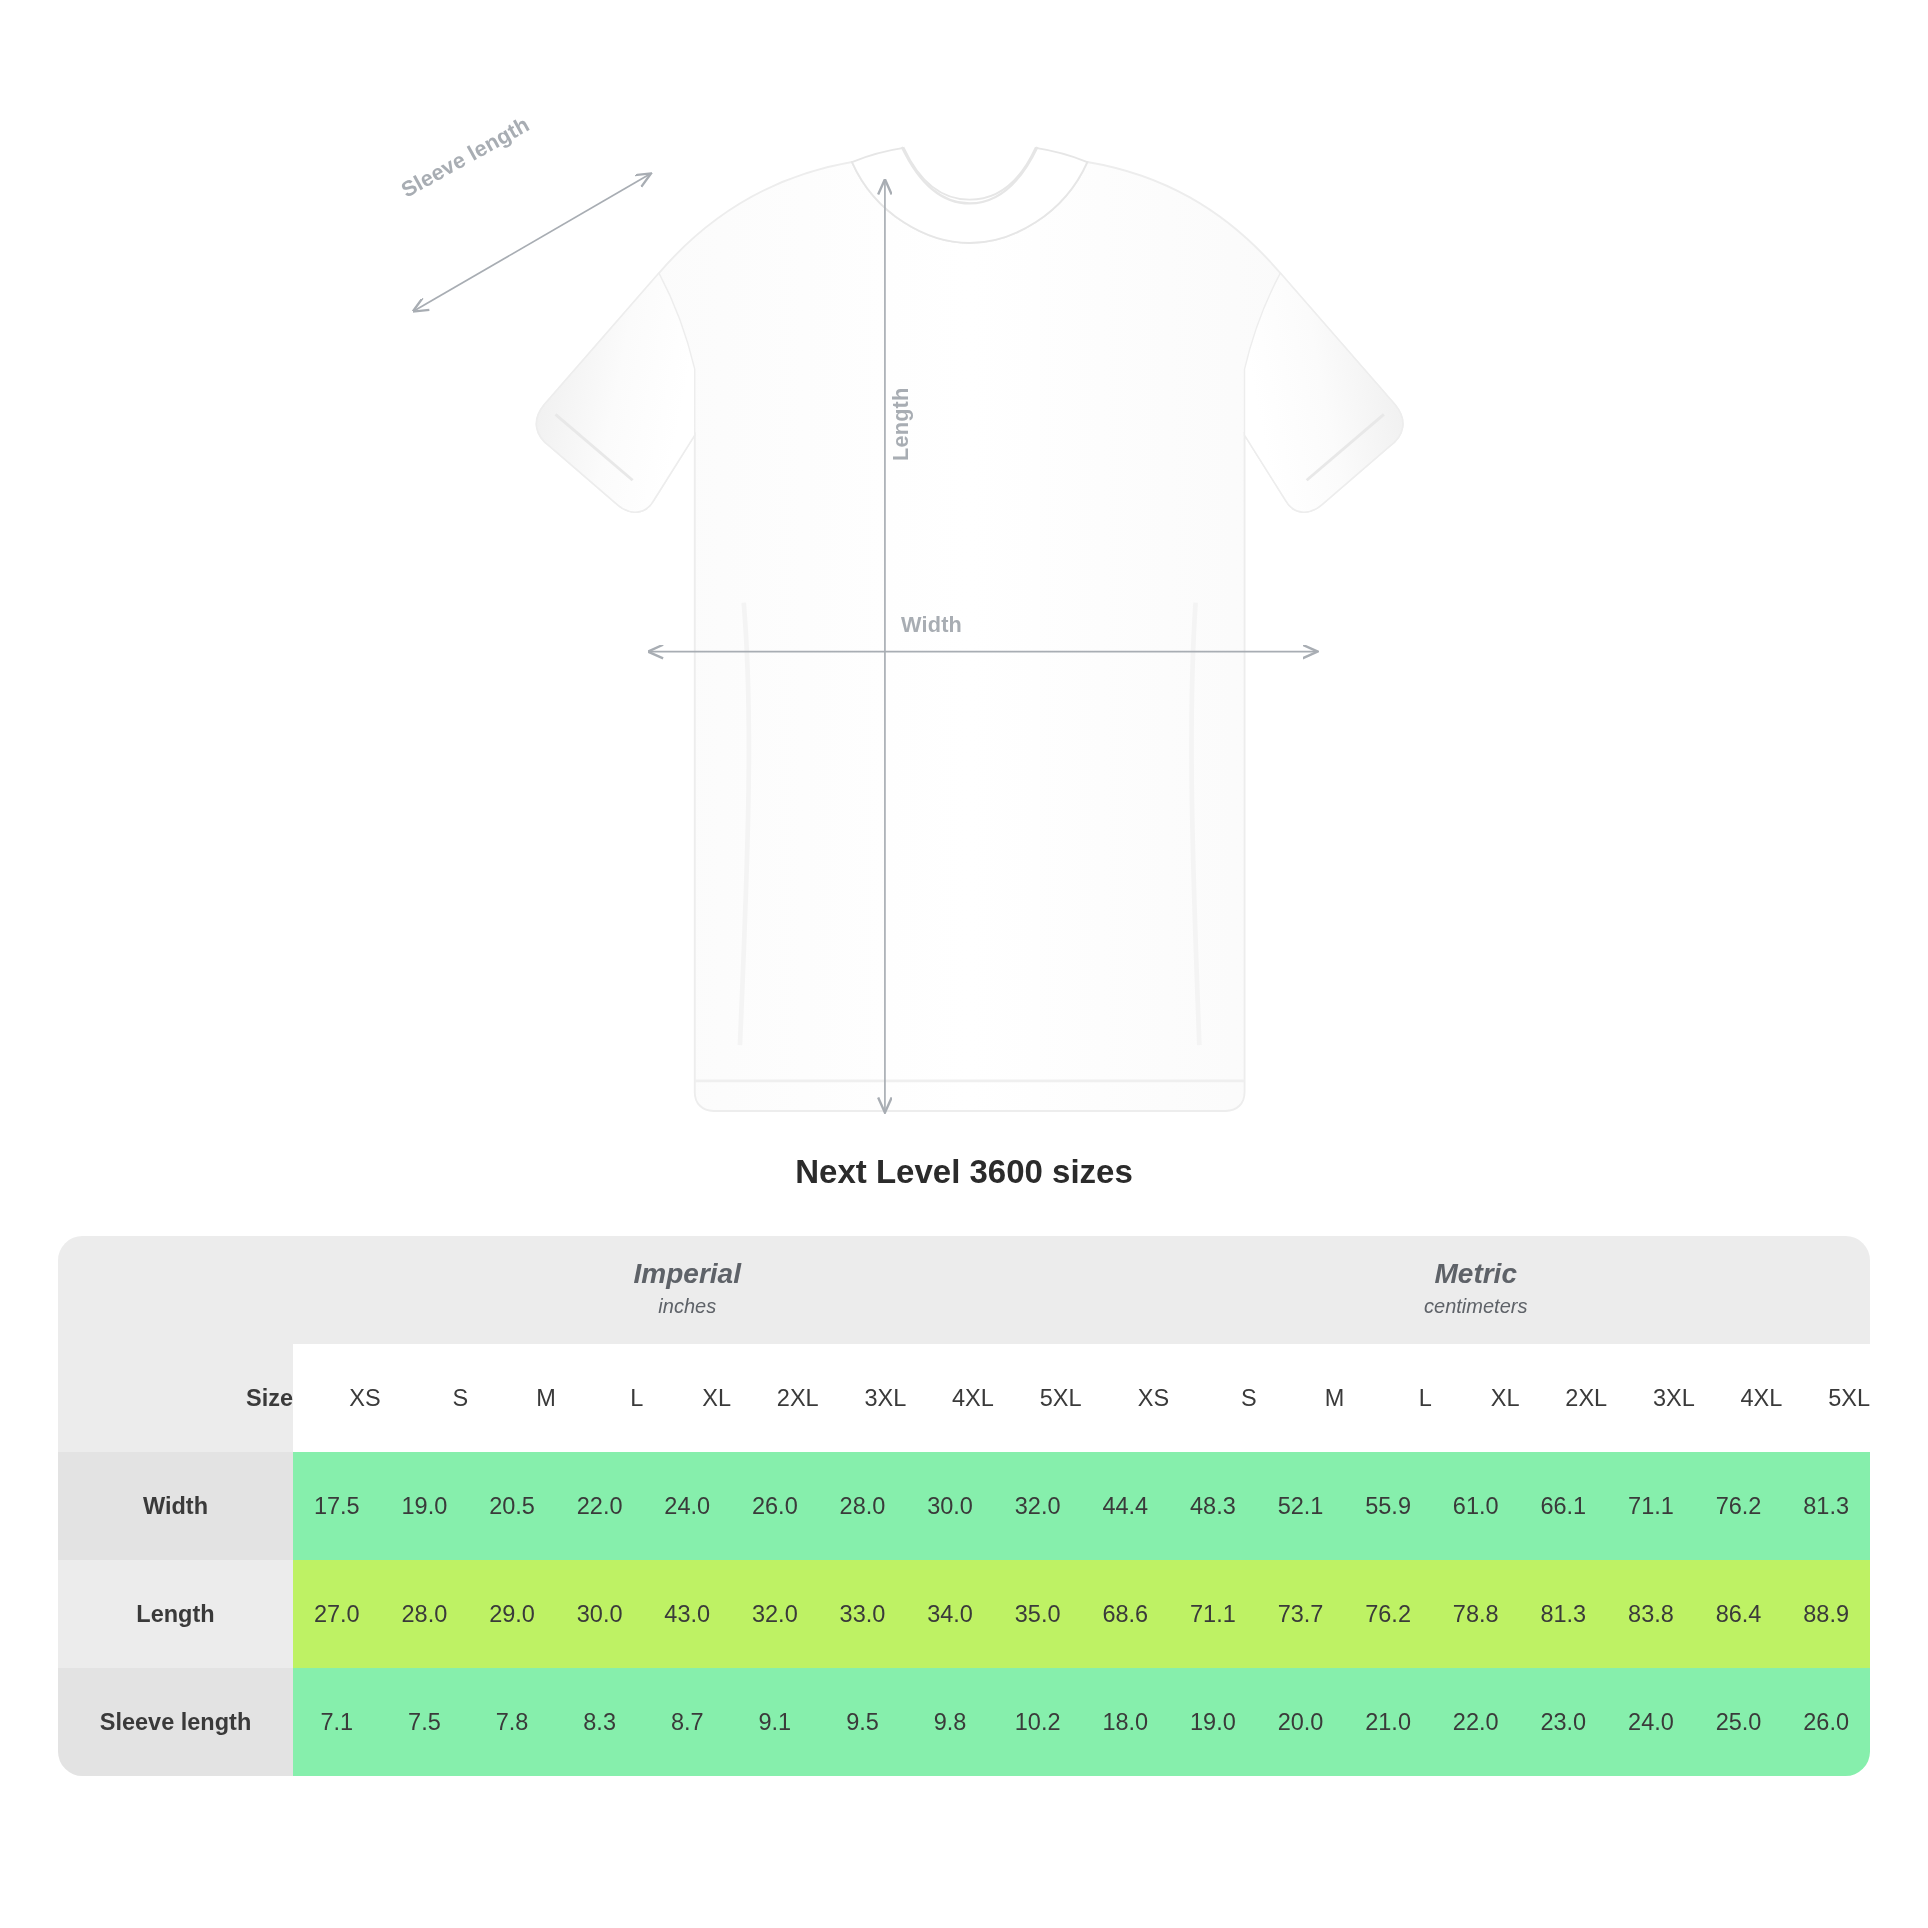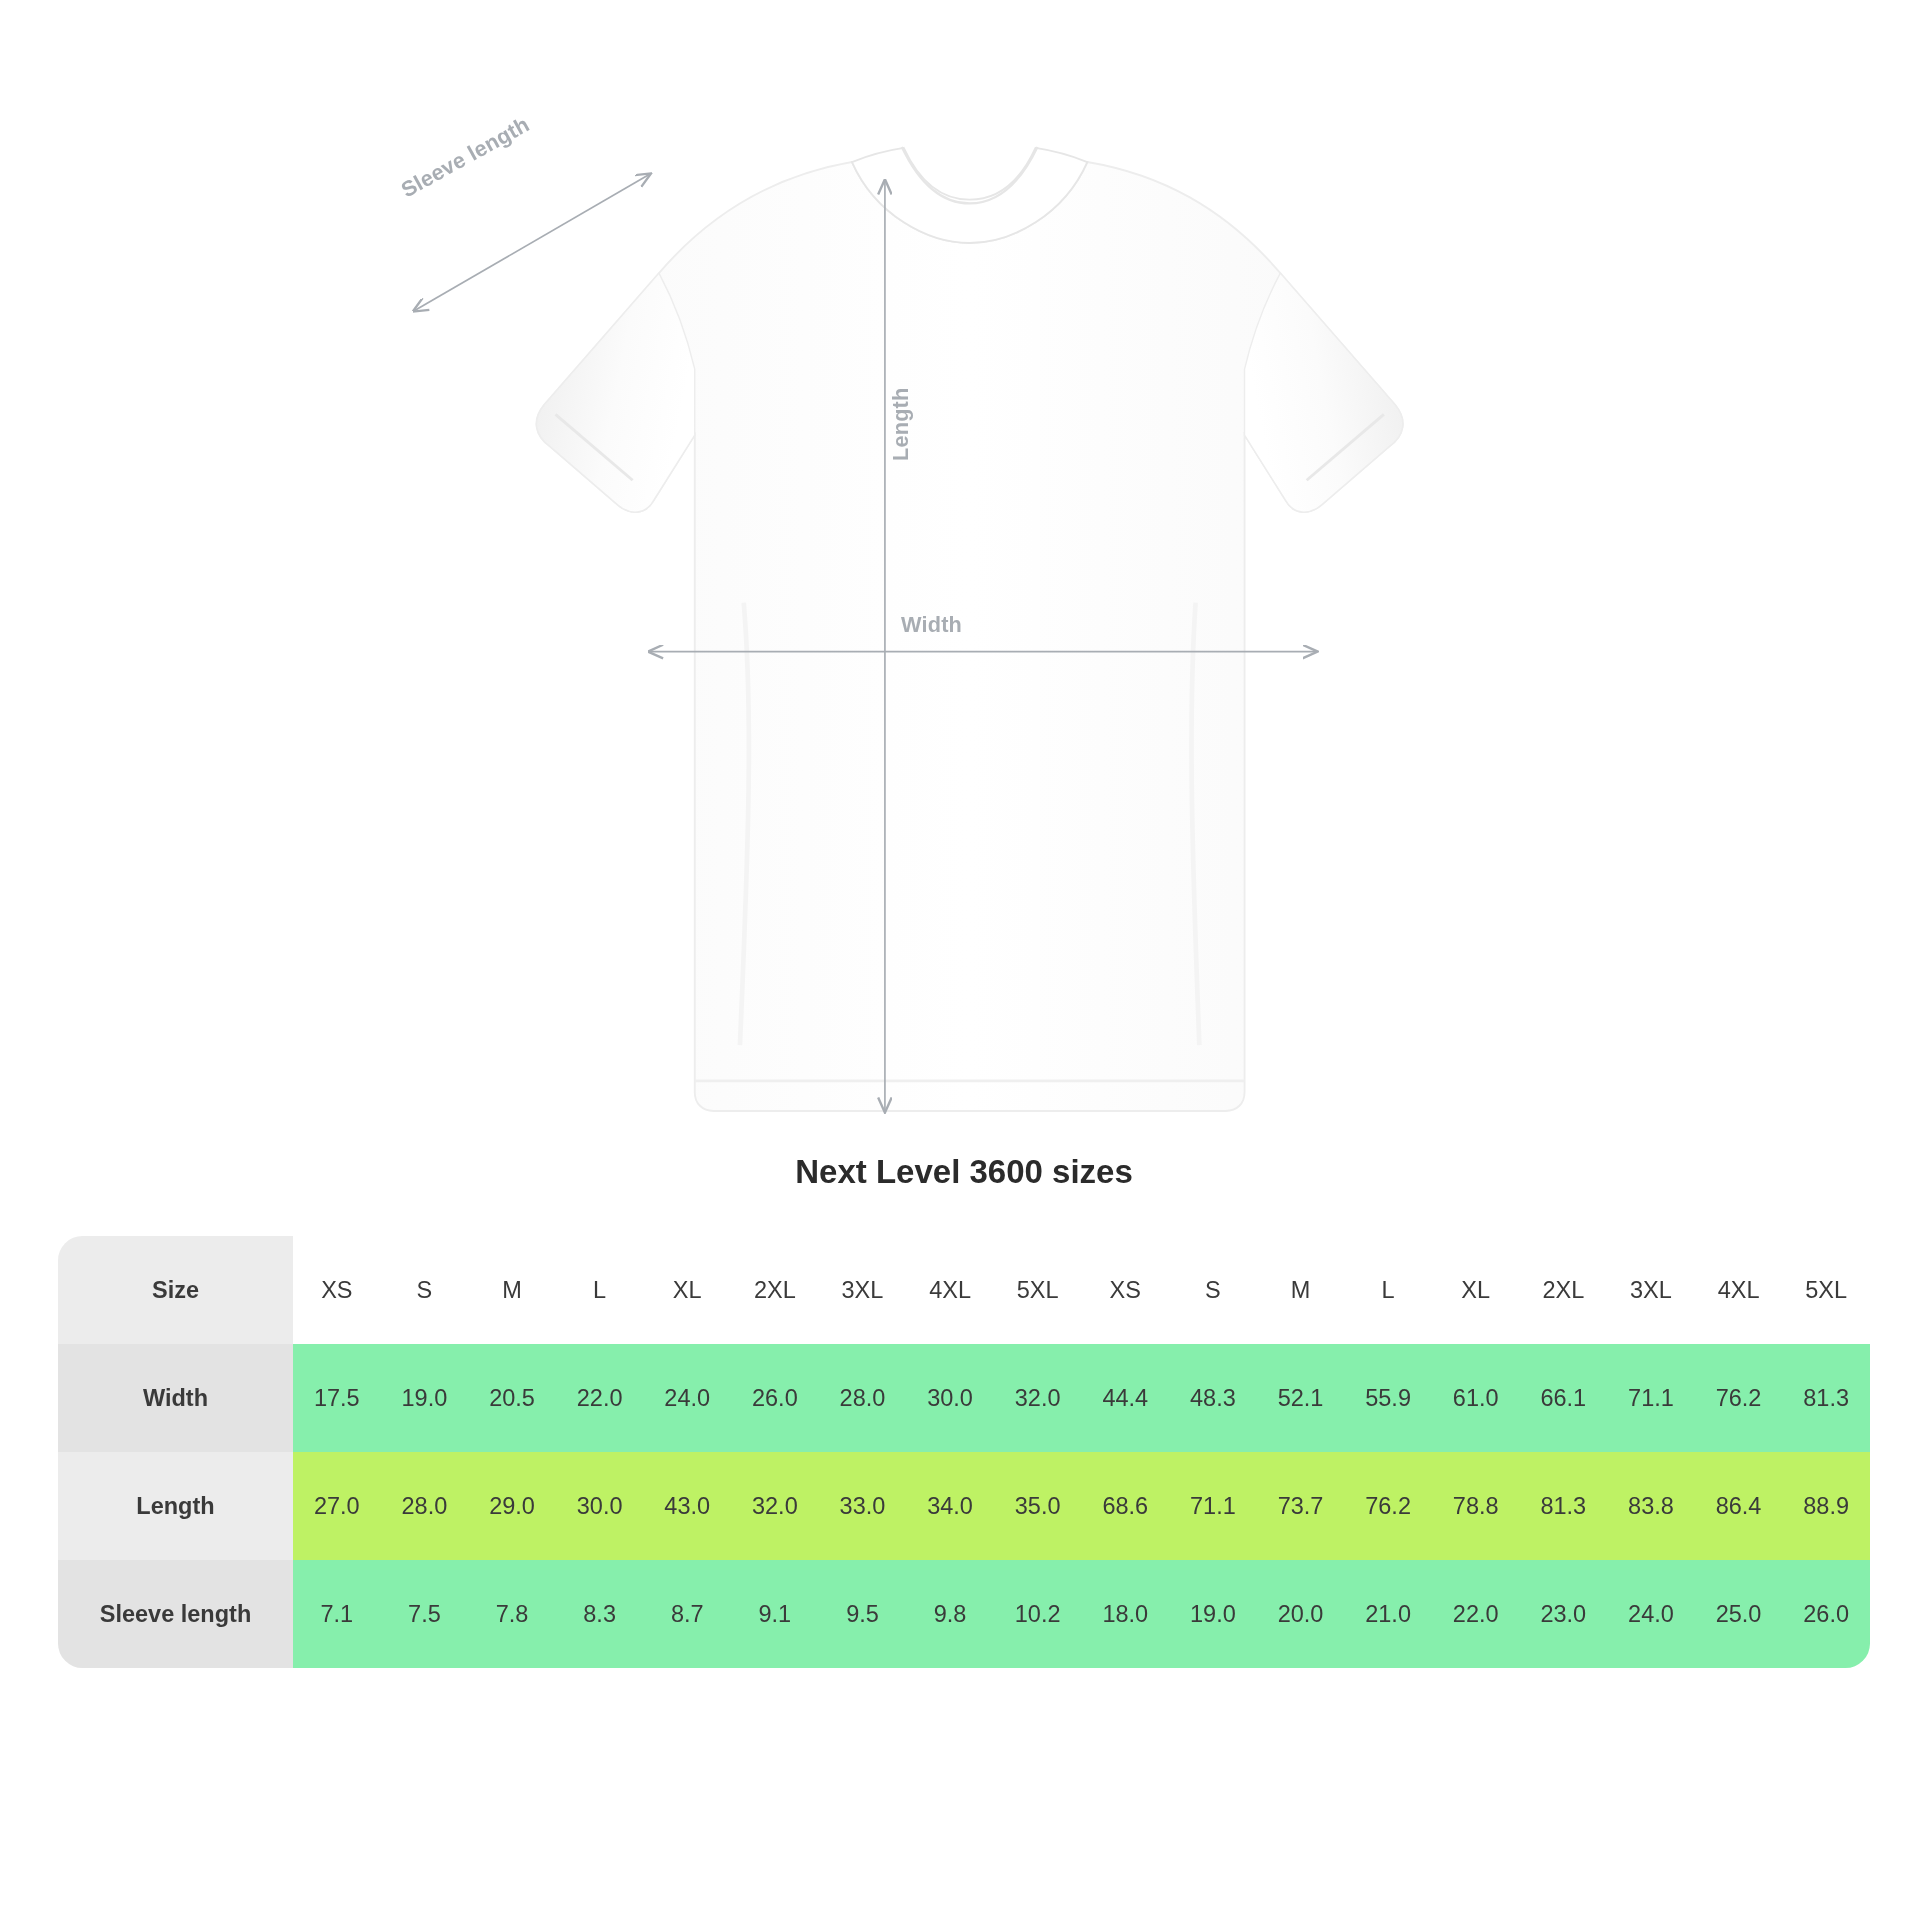--- a/index.html
+++ b/index.html
@@ -118,21 +118,21 @@
   }
   .row-light td { background: #bef264; }
   .row-shade td { background: #86efac; }
   .row-light .row-head { background: #ececec; }
   .row-shade .row-head { background: #e3e3e3; }
   td.size-head {
     font-weight: normal;
     font-size: 24.5px;
     background: #ffffff;
   }
-  tr.head-row td { background: #ffffff; }
+  tr.head-row td { background: #ffffff; text-align: right; }
   tr.head-row td.row-head { background: #ececec; }
 
   .cell-div {
     border-left: 0.9px solid #d9d9d9;
   }
   .corner-cell { background: #ececec; }
 </style>
 </head>
 <body>
 
@@ -220,20 +220,31 @@
 
   <div class="title">Next Level 3600 sizes</div>
 
   <div class="table-wrap">
     <table class="size-table">
       <colgroup>
         <col style="width:235px">
         <col span="18">
       </colgroup>
       <tbody>
+        <tr>
+          <td class="unit-head corner-cell"></td>
+          <td class="unit-head" colspan="9">
+            <div class="u-name">Imperial</div>
+            <div class="u-sub">inches</div>
+          </td>
+          <td class="unit-head" colspan="9">
+            <div class="u-name">Metric</div>
+            <div class="u-sub">centimeters</div>
+          </td>
+        </tr>
 
         <tr class="head-row">
           <td class="row-head">Size</td>
           <td class="size-head cell-div">XS</td>
           <td class="size-head cell-div">S</td>
           <td class="size-head cell-div">M</td>
           <td class="size-head cell-div">L</td>
           <td class="size-head cell-div">XL</td>
           <td class="size-head cell-div">2XL</td>
           <td class="size-head cell-div">3XL</td>

